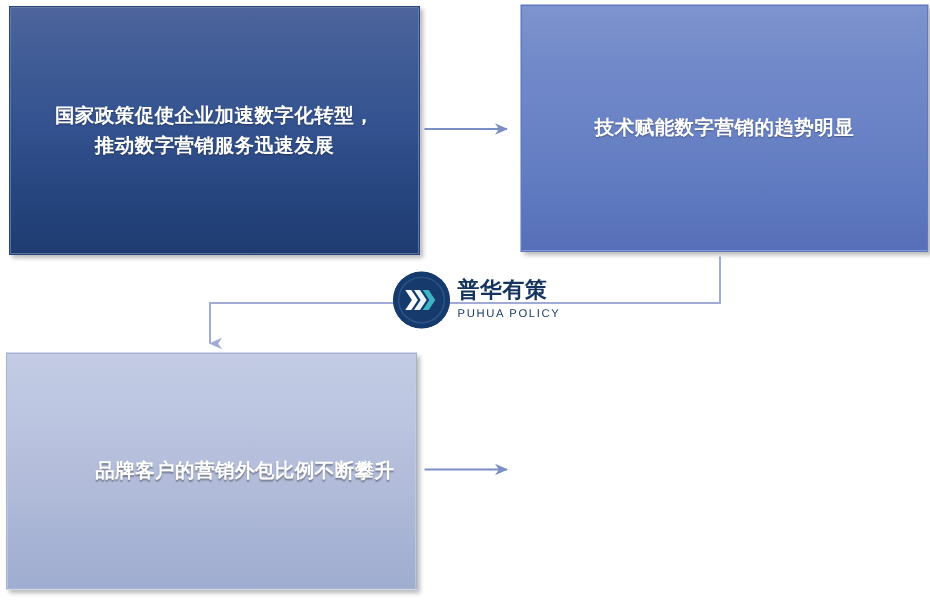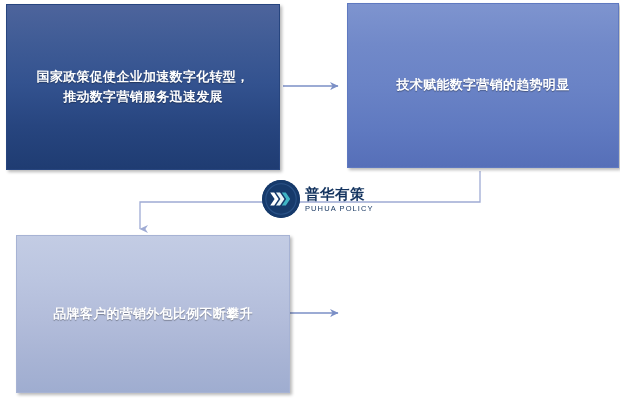--- a/index.html
+++ b/index.html
@@ -64,41 +64,43 @@
   }
   
   #node-tech {
     left: 347px; top: 3px;
     width: 272px; height: 165px;
     background: linear-gradient(to bottom, #7e94cf 0%, #7189c9 25%, #6a83c6 50%, #5f79c0 78%, #566fb8 100%);
     border: 1px solid #5f79c0;
   }
   
   #node-outsourcing {
-    left: 16px;  top: 235px;
+    left: 4px;  top: 235px;
     width: 274px; height: 158px;
     background: linear-gradient(to bottom, #c3cce4 0%, #bbc5e0 28%, #b2bcda 55%, #a7b3d4 80%, #9fadd0 100%);
     border: 1px solid #a7b3d4;
+    text-align: right;
   }
   
   #node-demand {
     left: 343px; top: 235px;
     width: 272px; height: 158px;
     background: linear-gradient(to bottom, #7f95d0 0%, #7289ca 26%, #6a82c5 52%, #5e78bf 80%, #566fb8 100%);
     border: 1px solid #5e78bf;
   }
 
   
   #logo {
     position: absolute;
     left: 262px;
     top: 180px;
     width: 118px;
     height: 40px;
     display: flex;
+    align-items: center;
     gap: 5px;
   }
   #logo .mark {
     width: 38px;
     height: 38px;
     flex: 0 0 38px;
     border-radius: 50%;
     background: #163a6b;
     position: relative;
     overflow: hidden;

